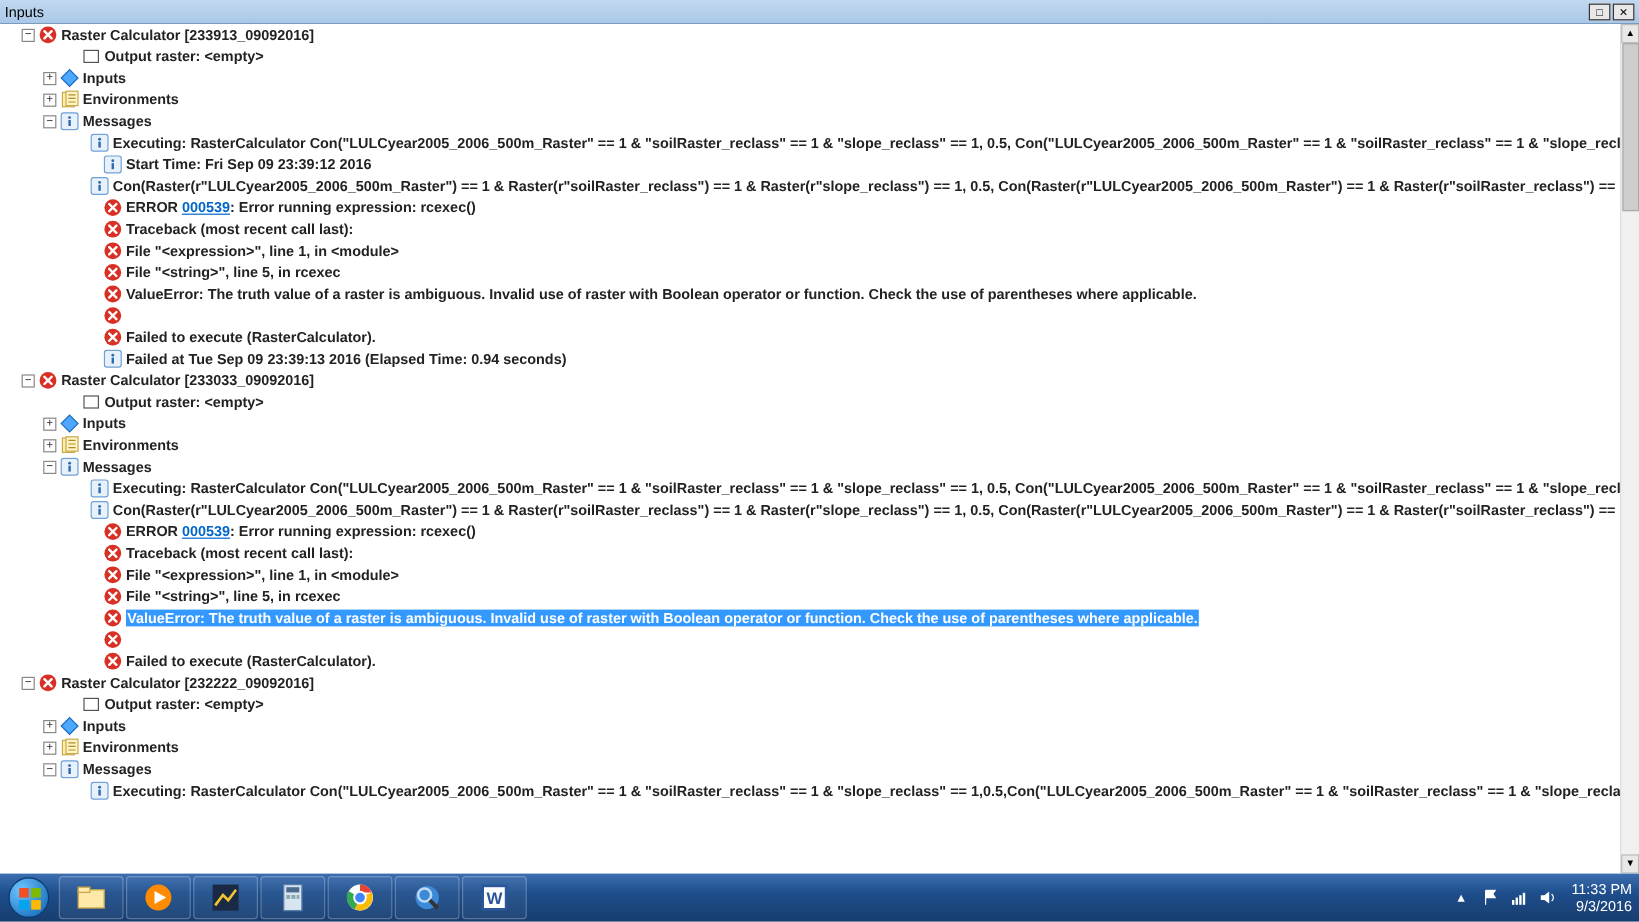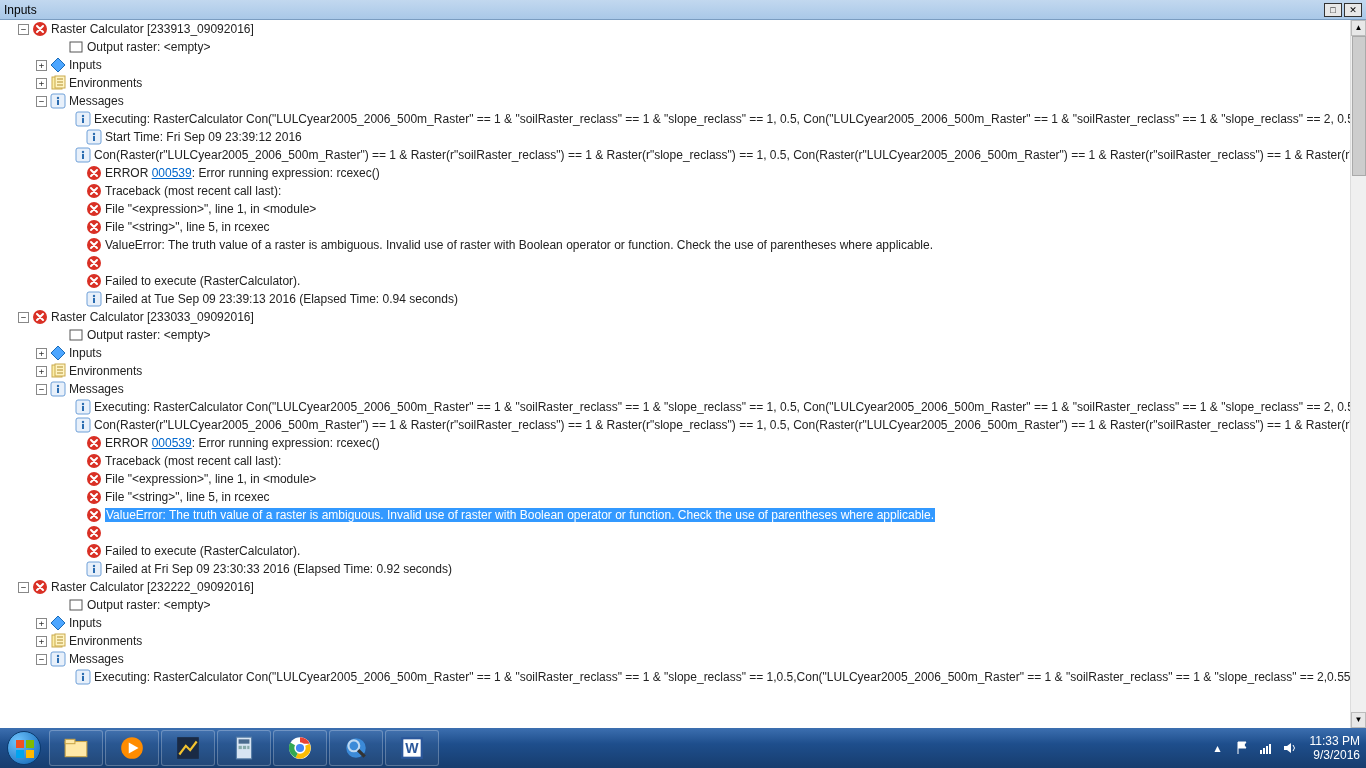--- a/index.html
+++ b/index.html
@@ -10,21 +10,21 @@
 .content { position: absolute; top: 20px; left: 0; right: 0; bottom: 40px; background: #fff; overflow: hidden; }
 .tree { position: absolute; top: 0; left: 0; right: 16px; bottom: 0; overflow: hidden; }
 .scroll-track { position: absolute; top: 0; right: 0; width: 16px; bottom: 0; background: #f0f0f0; border-left: 1px solid #ddd; }
 .scroll-thumb { position: absolute; top: 0; right: 0; width: 14px; height: 140px; background: #cdcdcd; border: 1px solid #aaa; }
 .scroll-arrow { width: 15px; height: 16px; background: #e8e8e8; border: 1px solid #bbb; text-align: center; font-size: 8px; line-height: 14px; position: absolute; left: 0; }
 .row { display: flex; align-items: center; height: 18px; font-size: 12px; white-space: nowrap; color: #222; }
 .toggle { width: 11px; height: 11px; border: 1px solid #888; display: inline-flex; align-items: center; justify-content: center; font-size: 9px; font-family: monospace; margin-right: 3px; cursor: pointer; color: #333; background:#fff; line-height:1; }
 .toggle.empty { border: none; }
 .icn { width: 16px; height: 16px; margin-right: 3px; display: inline-flex; align-items: center; justify-content: center; flex-shrink: 0; }
 .icn svg { width: 16px; height: 16px; }
-.txt { white-space: nowrap; }
+.txt { white-space: nowrap; font-weight: bold; }
 .txt .link { color: #0066cc; text-decoration: underline; cursor: pointer; }
 .selected { background: #3399ff; color: #fff; padding: 0 1px; }
 .taskbar { position: absolute; left: 0; right: 0; bottom: 0; height: 40px; background: linear-gradient(#3c6fb0,#1e4e8c 40%,#173d6e); display: flex; align-items: center; }
 .start-orb { width: 48px; height: 40px; display: flex; align-items: center; justify-content: center; }
 .start-orb .orb { width: 34px; height: 34px; border-radius: 50%; background: radial-gradient(circle at 30% 30%, #6fc5ff, #0a5fb0); border: 1px solid #0a3a6e; position: relative; }
 .orb-flag { position:absolute; top:7px; left:7px; width:20px; height:20px; }
 .tb-btn { width: 54px; height: 36px; margin: 0 1px; border: 1px solid rgba(255,255,255,0.25); border-radius: 3px; display: flex; align-items: center; justify-content: center; background: rgba(255,255,255,0.05); cursor: pointer; }
 .tb-btn svg,.tb-btn .emj { width: 26px; height: 26px; font-size: 22px; }
 .tray { margin-left: auto; display: flex; align-items: center; color: #fff; font-size: 12px; padding-right: 6px; }
 .tray .tico { width: 18px; height: 18px; margin: 0 3px; color:#fff; display:flex; align-items:center; justify-content:center; }
@@ -377,32 +377,20 @@
         <span class="toggle empty"></span>
         <span class="icn">
           <svg viewBox="0 0 16 16">
             <circle cx="8" cy="8" r="7" fill="#d93025"></circle>
             <path d="M5 5 L11 11 M11 5 L5 11" stroke="#fff" stroke-width="2" stroke-linecap="round"></path>
           </svg>
         </span>
         <span class="txt">Failed to execute (RasterCalculator).</span>
       </div>
       <div class="row">
-        <span class="ind" style="width: 72px;"></span>
-        <span class="toggle empty"></span>
-        <span class="icn">
-          <svg viewBox="0 0 16 16">
-            <rect x="1" y="1" width="14" height="14" rx="2" fill="#e8f0fa" stroke="#6fa0d8"></rect>
-            <circle cx="8" cy="5" r="1.2" fill="#2b6cb0"></circle>
-            <rect x="7" y="7" width="2" height="5" fill="#2b6cb0"></rect>
-          </svg>
-        </span>
-        <span class="txt">Failed at Fri Sep 09 23:30:33 2016 (Elapsed Time: 0.92 seconds)</span>
-      </div>
-      <div class="row">
         <span class="ind" style="width: 18px;"></span>
         <span class="toggle">−</span>
         <span class="icn">
           <svg viewBox="0 0 16 16">
             <circle cx="8" cy="8" r="7" fill="#d93025"></circle>
             <path d="M5 5 L11 11 M11 5 L5 11" stroke="#fff" stroke-width="2" stroke-linecap="round"></path>
           </svg>
         </span>
         <span class="txt">Raster Calculator [232222_09092016]</span>
       </div>

